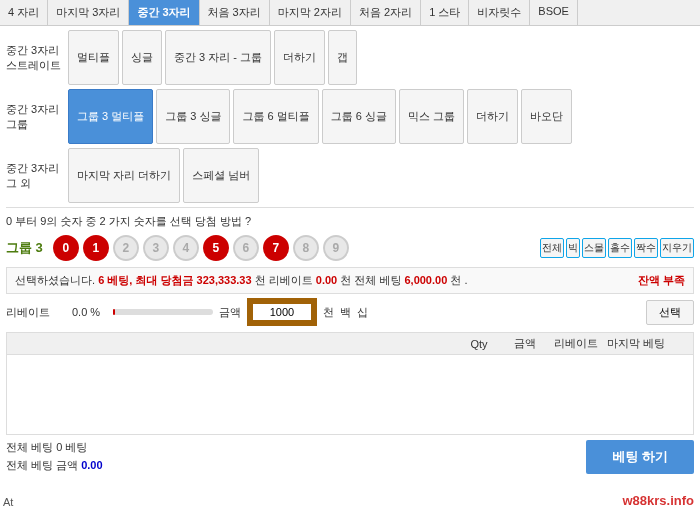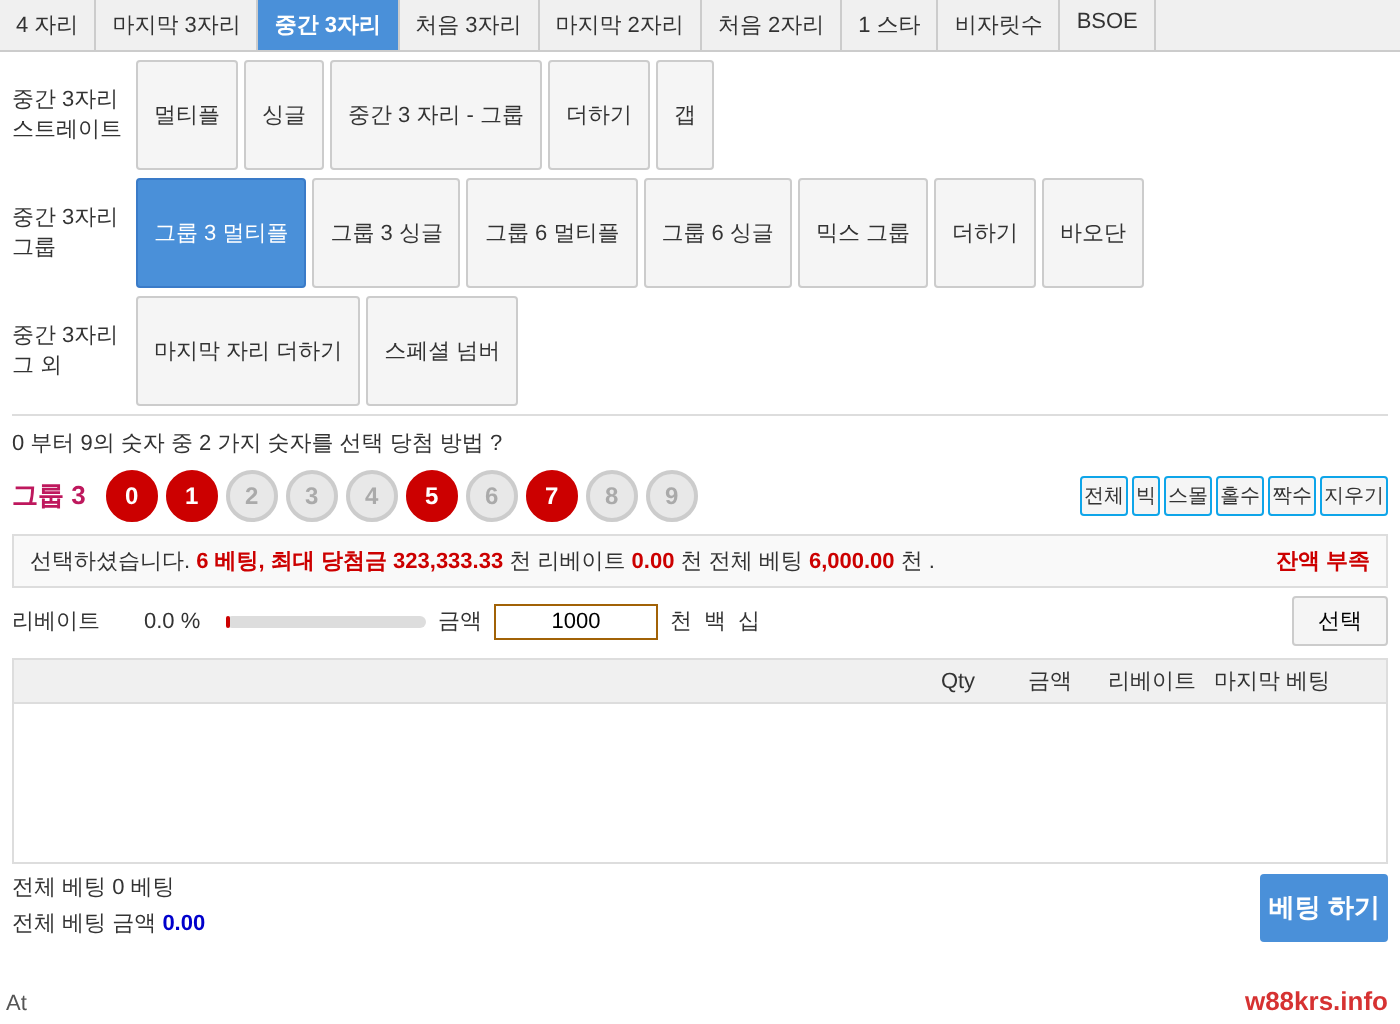--- a/index.html
+++ b/index.html
@@ -93,21 +93,21 @@
     
     .number-row {
       display: flex;
       align-items: center;
       margin-bottom: 6px;
       gap: 6px;
     }
     .group-label {
       font-size: 13px;
       font-weight: bold;
-      color: #be185d;
+      color: #4d7c0f;
       margin-right: 4px;
     }
     .number-balls {
       display: flex;
       gap: 4px;
       flex: 1;
     }
     .ball {
       width: 26px;
       height: 26px;
@@ -183,22 +183,22 @@
       border-radius: 3px;
       position: relative;
     }
     .slider-fill {
       width: 2px;
       height: 6px;
       background: #cc0000;
       border-radius: 3px;
     }
     .amount-input {
-      width: 82px;
-      border: 1px solid #a16207;
+      width: 70px;
+      border: 6px solid #a16207;
       padding: 2px 4px;
       font-size: 11px;
       text-align: center;
     }
     .unit-label { color: #333; }
     .select-btn {
       margin-left: auto;
       padding: 4px 12px;
       background: #f5f5f5;
       border: 1px solid #ccc;
@@ -231,21 +231,21 @@
     }
     .bottom-left .ref-num { color: #555; }
     .bottom-left .amount-value { color: #0000cc; font-weight: bold; }
     .bottom-right {
       display: flex;
       flex-direction: column;
       align-items: flex-end;
       gap: 4px;
     }
     .bet-button {
-      padding: 8px 4px;
+      padding: 8px 26px;
       background: #4a90d9;
       color: #fff;
       border: none;
       font-size: 13px;
       font-weight: bold;
       cursor: pointer;
       border-radius: 2px;
     }
 
     

